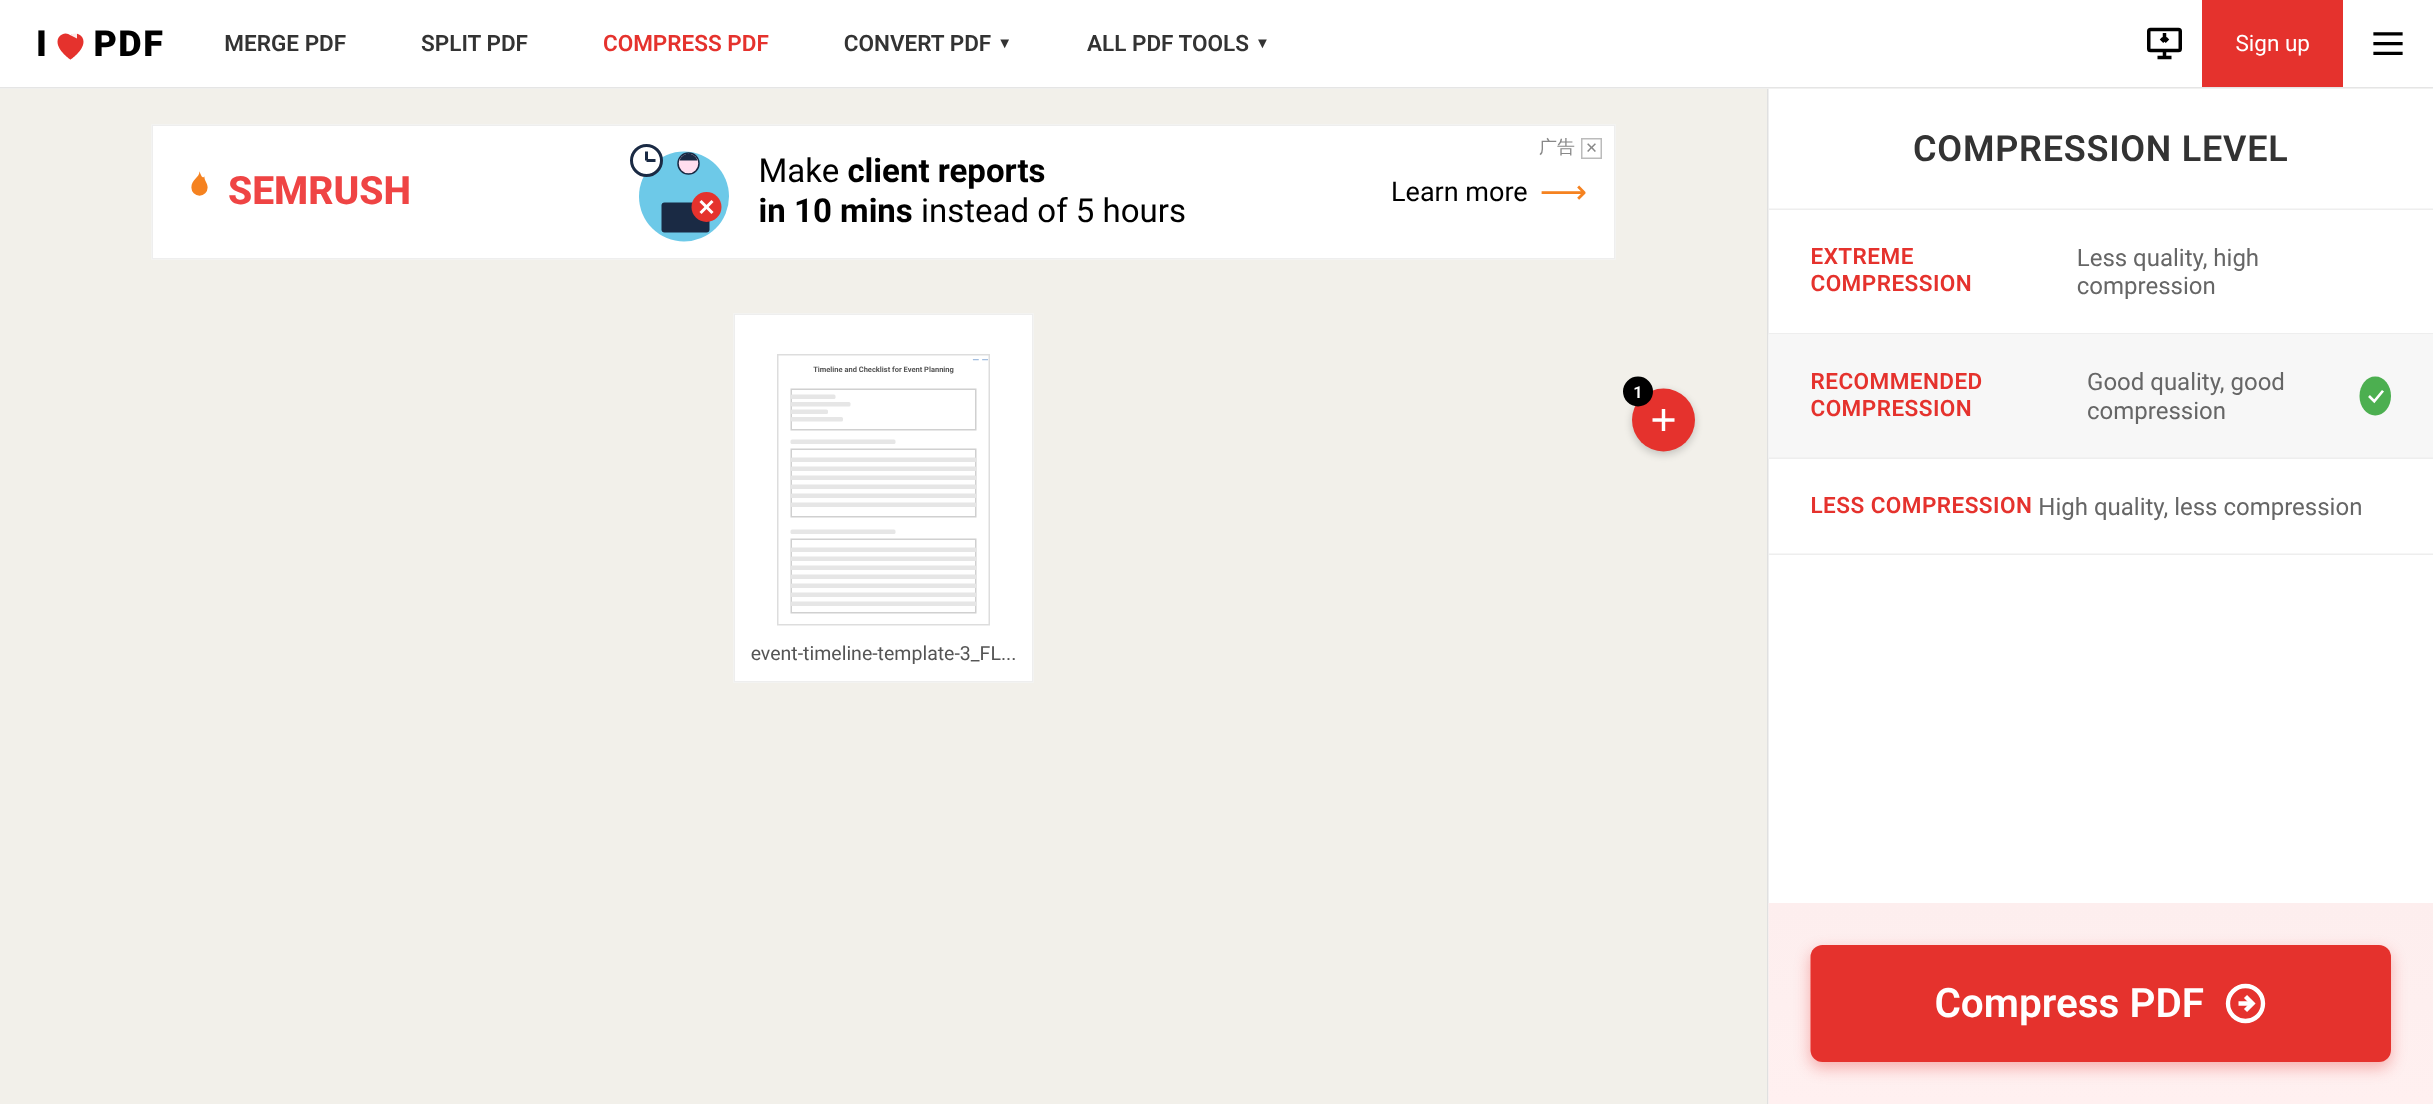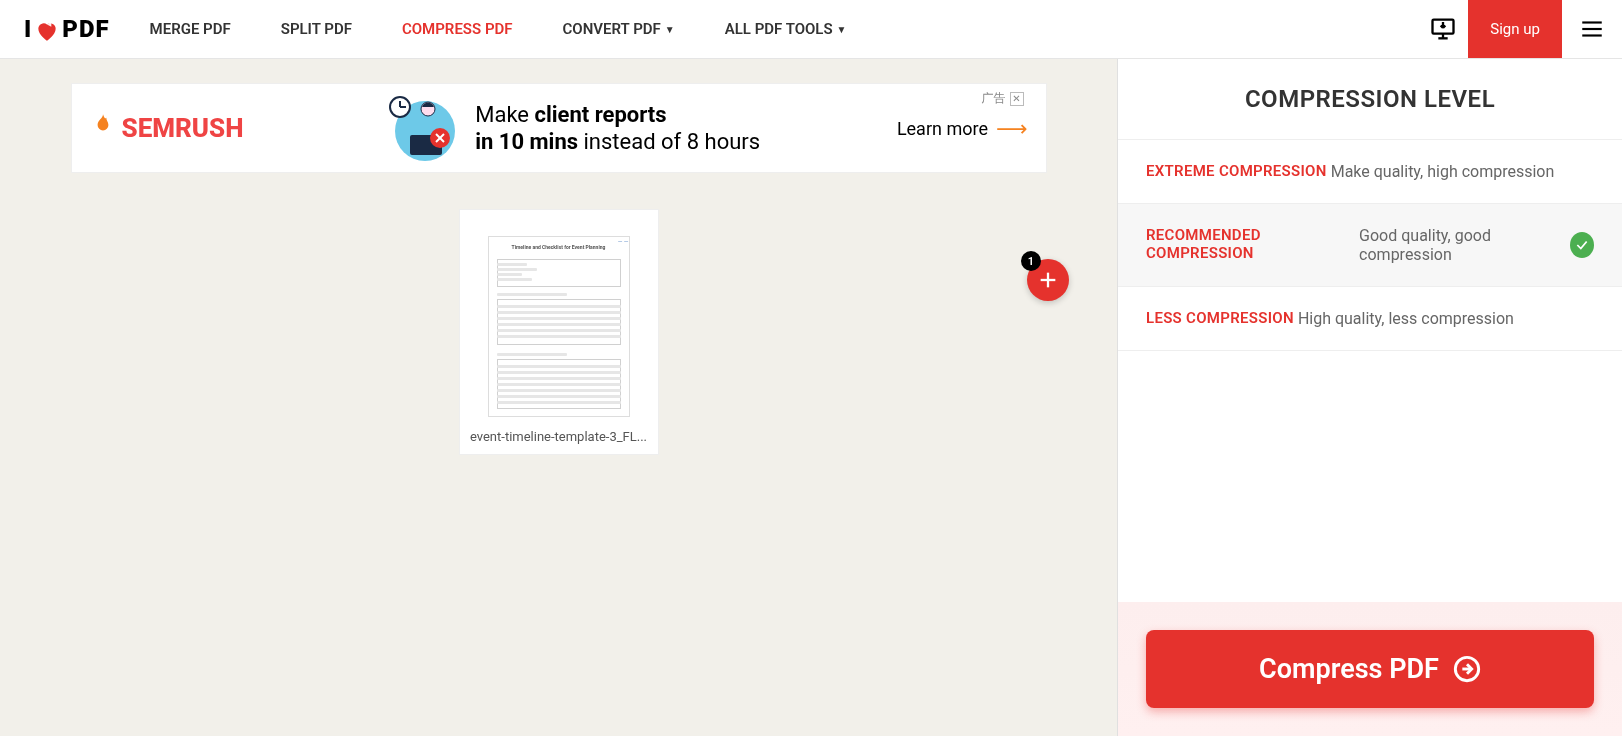--- a/index.html
+++ b/index.html
@@ -27,37 +27,37 @@
   
   .ad { background: #fff; width: 976px; height: 90px; display: flex; align-items: center; justify-content: space-between; padding: 0 18px; position: relative; border: 1px solid #eee; }
   .ad-brand { display:flex; align-items:center; gap:6px; font-weight:800; font-size:26px; color:#ef4444; }
   .ad-brand .fire { color:#f58220; font-size:26px; }
   .ad-center { display:flex; align-items:center; gap:5px; }
   .ad-illus { width:90px; height:70px; position:relative; }
   .ad-text { font-size:22px; line-height:1.25; color:#000; }
   .ad-text .bold { font-weight:700; }
   .ad-cta { display:flex; align-items:center; gap:8px; font-size:18px; color:#000; }
   .ad-arrow { color:#f58220; font-size:22px; }
-  .ad-badge { position:absolute; top:6px; right:22px; font-size:12px; color:#888; display:flex; gap:4px; align-items:center; }
+  .ad-badge { position:absolute; top:6px; right:8px; font-size:12px; color:#888; display:flex; gap:4px; align-items:center; }
   
   
   .file-area { margin-top: 36px; position: relative; }
   .file-card { background:#fff; width:200px; height:246px; padding:10px; border:1px solid #eee; display:flex; flex-direction:column; align-items:center; }
   .thumb { width:142px; height:186px; border:1px solid #ddd; background:#fff; margin-top:16px; position:relative; overflow:hidden; }
   .thumb .header-line { top:6px; font-size:6px; color:#5b8ac6; text-align:right; right:8px; left:auto; background:none; height:auto; }
   .thumb .title-line { top:14px; left:12px; right:12px; height:5px; background:none; font-size:5px; color:#555; text-align:center; font-weight:700; }
   .filename { font-size:13px; color:#555; margin-top:12px; white-space:nowrap; overflow:hidden; text-overflow:ellipsis; max-width:180px; }
   
   
   .add-btn { position:absolute; right:48px; top:200px; width:42px; height:42px; border-radius:50%; background:#e5322d; display:flex; align-items:center; justify-content:center; cursor:pointer; box-shadow:0 2px 6px rgba(0,0,0,.2); }
   .add-btn svg { color:#fff; }
   .add-badge { position:absolute; top:-8px; left:-6px; width:20px; height:20px; border-radius:50%; background:#000; color:#fff; font-size:11px; display:flex; align-items:center; justify-content:center; font-weight:600; }
   
   
-  .sidebar { width:505px; background:#fff; border-left:1px solid #e0e0e0; display:flex; flex-direction:column; }
+  .sidebar { width:444px; background:#fff; border-left:1px solid #e0e0e0; display:flex; flex-direction:column; }
   .sidebar-title { text-align:center; font-size:24px; font-weight:600; color:#333; letter-spacing:0.5px; padding:26px 0; border-bottom:1px solid #eee; }
   .option { padding:22px 28px; border-bottom:1px solid #eee; cursor:pointer; display:flex; align-items:center; justify-content:space-between; }
   .option.selected { background:#f7f7f7; }
   .option .texts { display:flex; flex-direction:row; gap:4px; }
   .option .label { color:#e5322d; font-weight:600; font-size:15px; letter-spacing:.3px; }
   .option .desc { color:#666; font-size:16px; }
   .check { width:26px; height:26px; border-radius:50%; background:#4caf50; display:flex; align-items:center; justify-content:center; }
   .check svg { color:#fff; }
   
   .sidebar-footer { margin-top:auto; padding:28px; background:linear-gradient(180deg,#fdeeee 0%, #fff0f0 100%); }
@@ -136,21 +136,21 @@
             <rect x="30" y="42" width="32" height="20" rx="2" fill="#1a2a44"></rect>
             <circle cx="60" cy="45" r="10" fill="#e5322d"></circle>
             <line x1="56" y1="41" x2="64" y2="49" stroke="#fff" stroke-width="2"></line>
             <line x1="64" y1="41" x2="56" y2="49" stroke="#fff" stroke-width="2"></line>
             <circle cx="48" cy="16" r="7" fill="#fde" stroke="#1a2a44"></circle>
             <path d="M42 14c2-6 10-6 12 0" fill="#1a2a44"></path>
           </svg>
         </div>
         <div class="ad-text">
           <div><span>Make </span><span class="bold">client reports</span></div>
-          <div><span class="bold">in 10 mins</span><span> instead of 8 hours</span></div>
+          <div><span class="bold">in 10 mins</span><span> instead of 5 hours</span></div>
         </div>
       </div>
       <div class="ad-cta">
         <span>Learn more</span>
         <span class="ad-arrow">⟶</span>
       </div>
       <div class="ad-badge">
         <span>广告</span>
         <span style="border:1px solid #bbb;width:14px;height:14px;display:flex;align-items:center;justify-content:center;font-size:10px;">✕</span>
       </div>
@@ -197,21 +197,21 @@
     </div>
 
   </div>
 
   <div class="sidebar">
     <div class="sidebar-title">COMPRESSION LEVEL</div>
 
     <div class="option">
       <div class="texts">
         <div class="label">EXTREME COMPRESSION</div>
-        <div class="desc">Make quality, high compression</div>
+        <div class="desc">Less quality, high compression</div>
       </div>
     </div>
 
     <div class="option selected">
       <div class="texts">
         <div class="label">RECOMMENDED COMPRESSION</div>
         <div class="desc">Good quality, good compression</div>
       </div>
       <div class="check">
         <svg width="14" height="14" viewBox="0 0 24 24" fill="none" stroke="#fff" stroke-width="3">

